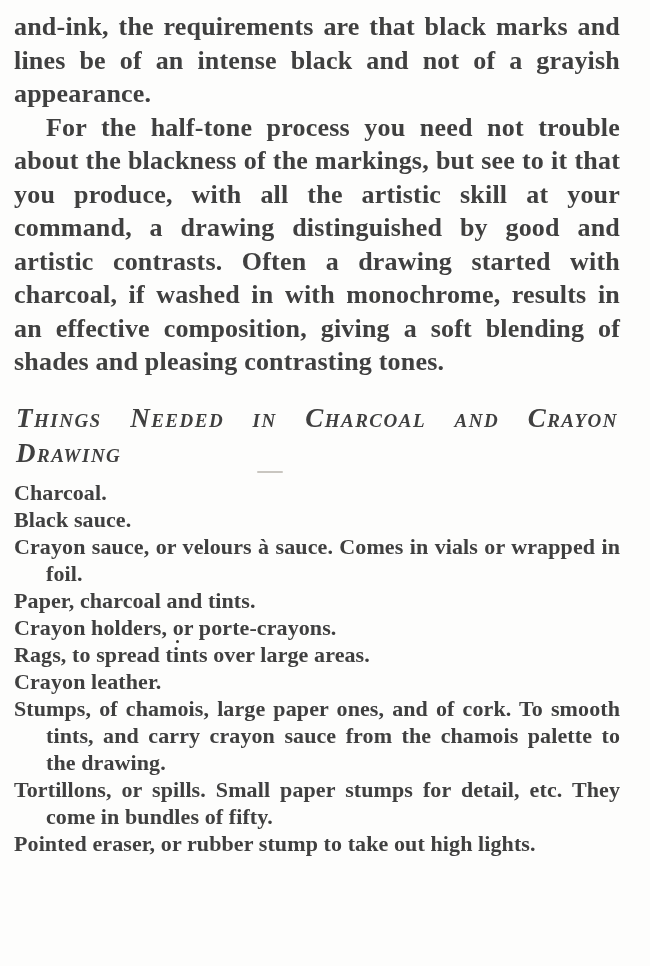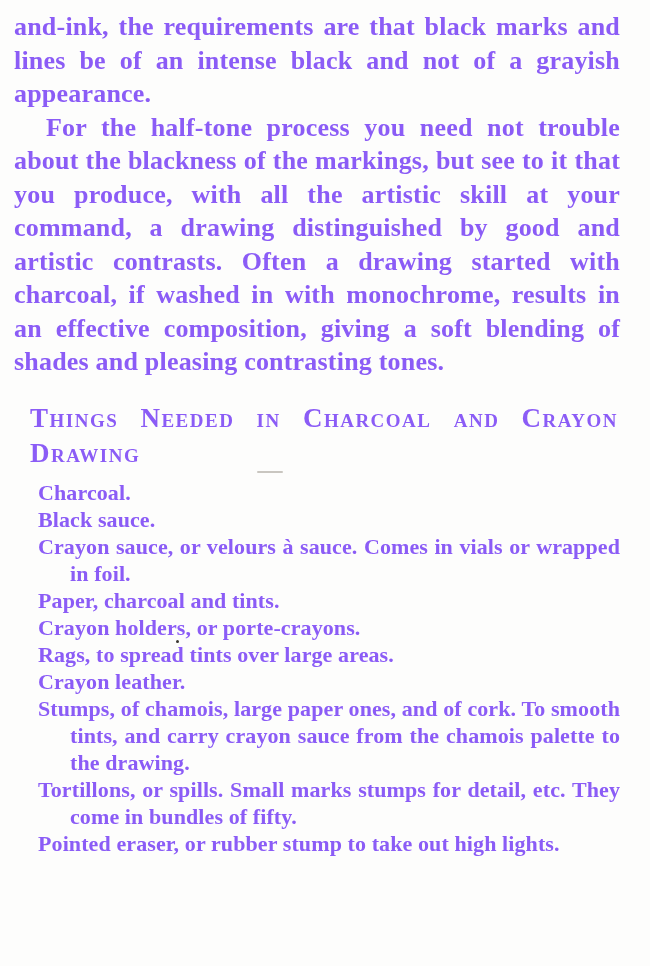--- a/index.html
+++ b/index.html
@@ -10,54 +10,54 @@
   .page {
     position: relative;
     width: 650px;
     height: 966px;
     background: #fdfdfc;
     overflow: hidden;
     box-sizing: border-box;
     padding: 10px 30px 0 14px;
     font-family: "Liberation Serif", "DejaVu Serif", serif;
     font-weight: bold;
-    color: #8b5cf6;
+    color: #404040;
   }
   .body-par {
     margin: 0;
     font-size: 26px;
     line-height: 33.5px;
     text-align: justify;
     letter-spacing: 0.2px;
   }
   .p-indent {
     text-indent: 32px;
   }
   .heading {
-    margin: 22px 2px 8px 16px;
+    margin: 22px 2px 8px 2px;
     font-size: 27px;
     line-height: 35px;
     font-variant: small-caps;
     letter-spacing: 1.5px;
     font-weight: bold;
+    font-style: italic;
   }
   .h-line1 {
     display: block;
     text-align: justify;
     text-align-last: justify;
   }
   .h-line2 {
     display: block;
     text-align: left;
   }
   .list {
     margin-top: 4px;
     font-size: 22px;
     line-height: 27px;
-    margin-left: 24px;
   }
   .list-item {
     padding-left: 32px;
     text-indent: -32px;
     text-align: justify;
     letter-spacing: 0.1px;
   }
   .speck {
     position: absolute;
     background: #3a3630;
@@ -94,20 +94,20 @@
 
   <div class="list">
       <div class="list-item">Charcoal.</div>
       <div class="list-item">Black sauce.</div>
       <div class="list-item">Crayon sauce, or velours à sauce.  Comes in vials or wrapped in foil.</div>
       <div class="list-item">Paper, charcoal and tints.</div>
       <div class="list-item">Crayon holders, or porte-crayons.</div>
       <div class="list-item">Rags, to spread tints over large areas.</div>
       <div class="list-item">Crayon leather.</div>
       <div class="list-item">Stumps, of chamois, large paper ones, and of cork.  To smooth tints, and carry crayon sauce from the chamois palette to the drawing.</div>
-      <div class="list-item">Tortillons, or spills.  Small marks stumps for detail, etc.  They come in bundles of fifty.</div>
+      <div class="list-item">Tortillons, or spills.  Small paper stumps for detail, etc.  They come in bundles of fifty.</div>
       <div class="list-item">Pointed eraser, or rubber stump to take out high lights.</div>
     </div>
 
   <div class="speck speck1"></div>
   <div class="speck speck2"></div>
 
 </div>
 
 </body></html>

